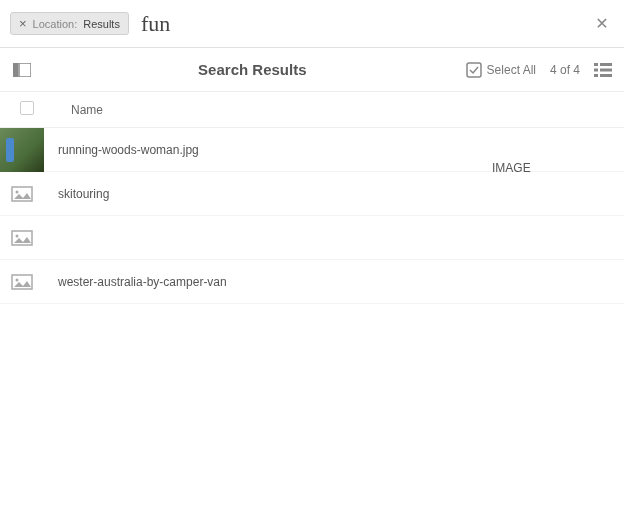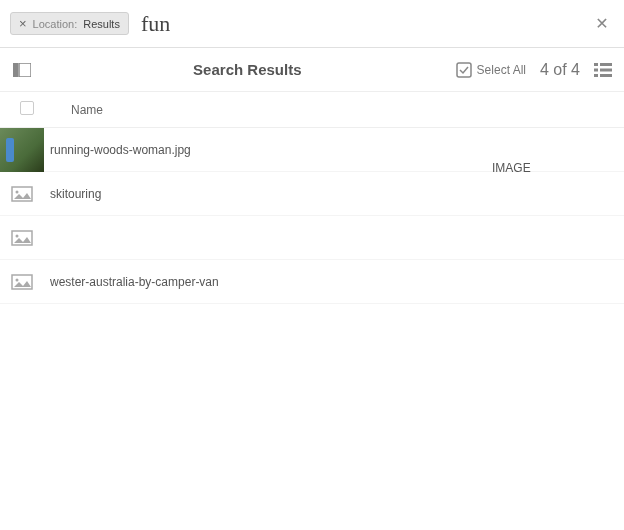--- a/index.html
+++ b/index.html
@@ -89,21 +89,21 @@
     font-size: 12px;
     color: #666;
   }
   .select-all {
     display: flex;
     align-items: center;
     gap: 5px;
     cursor: pointer;
     color: #777;
   }
-  .count { color: #777; font-size: 16px; }
+  .count { color: #777; font-size: 12px; }
   .list-view-icn {
     cursor: pointer;
     display: flex;
     align-items: center;
   }
   .header-row {
     display: flex;
     align-items: center;
     height: 36px;
     padding: 0 12px 0 20px;
@@ -139,21 +139,21 @@
     overflow: hidden;
   }
   .thumb-img::before {
     content: "";
     position: absolute;
     left: 6px; top: 10px;
     width: 8px; height: 24px;
     background: #4a8acc;
     border-radius: 2px;
   }
-  .cell-name { flex: 1; padding-left: 6px; }
+  .cell-name { flex: 1; padding-left: 6px; margin-left: 8px; }
   .cell-type { width: 120px; margin-top: 36px; }
   .chk {
     width: 14px; height: 14px;
     border: 1px solid #ccc;
     border-radius: 2px;
     display: inline-block;
     background: #fff;
   }
   svg { display: block; }
 </style>

